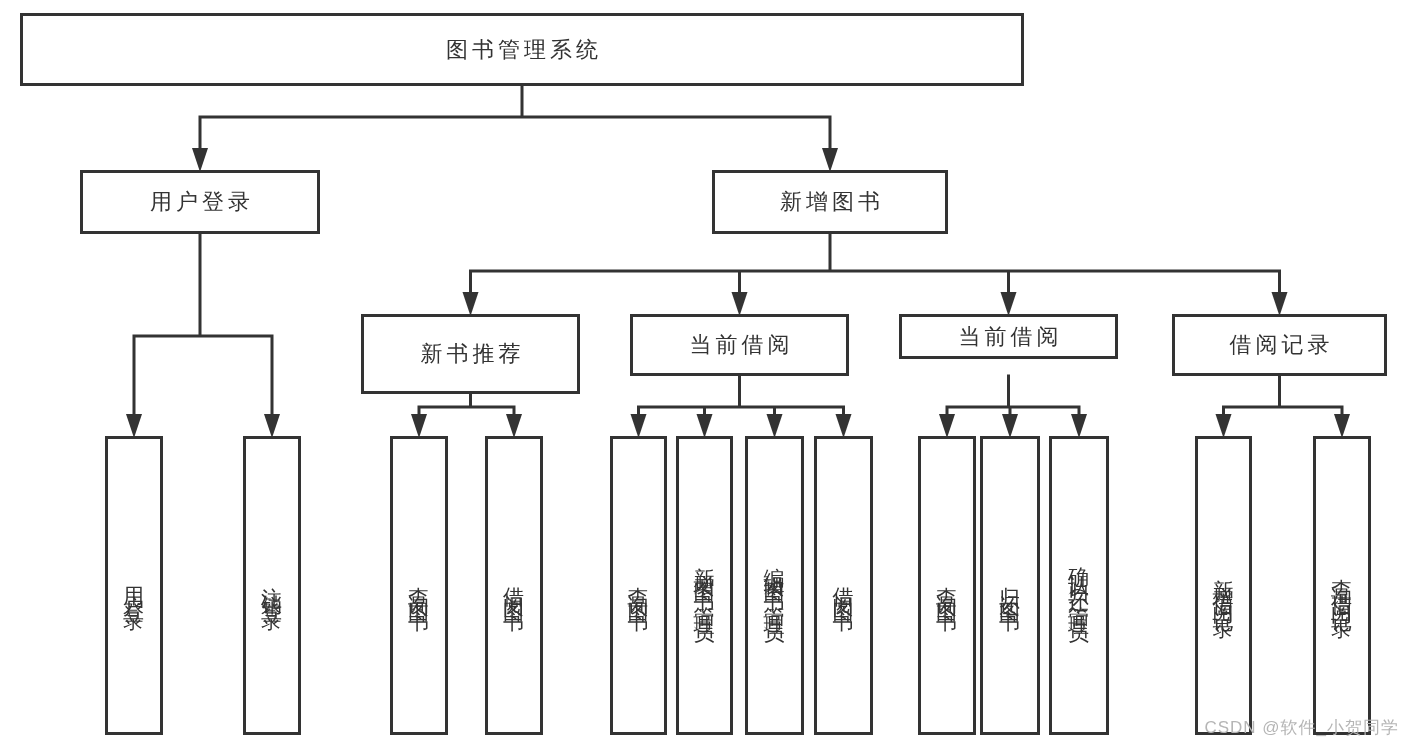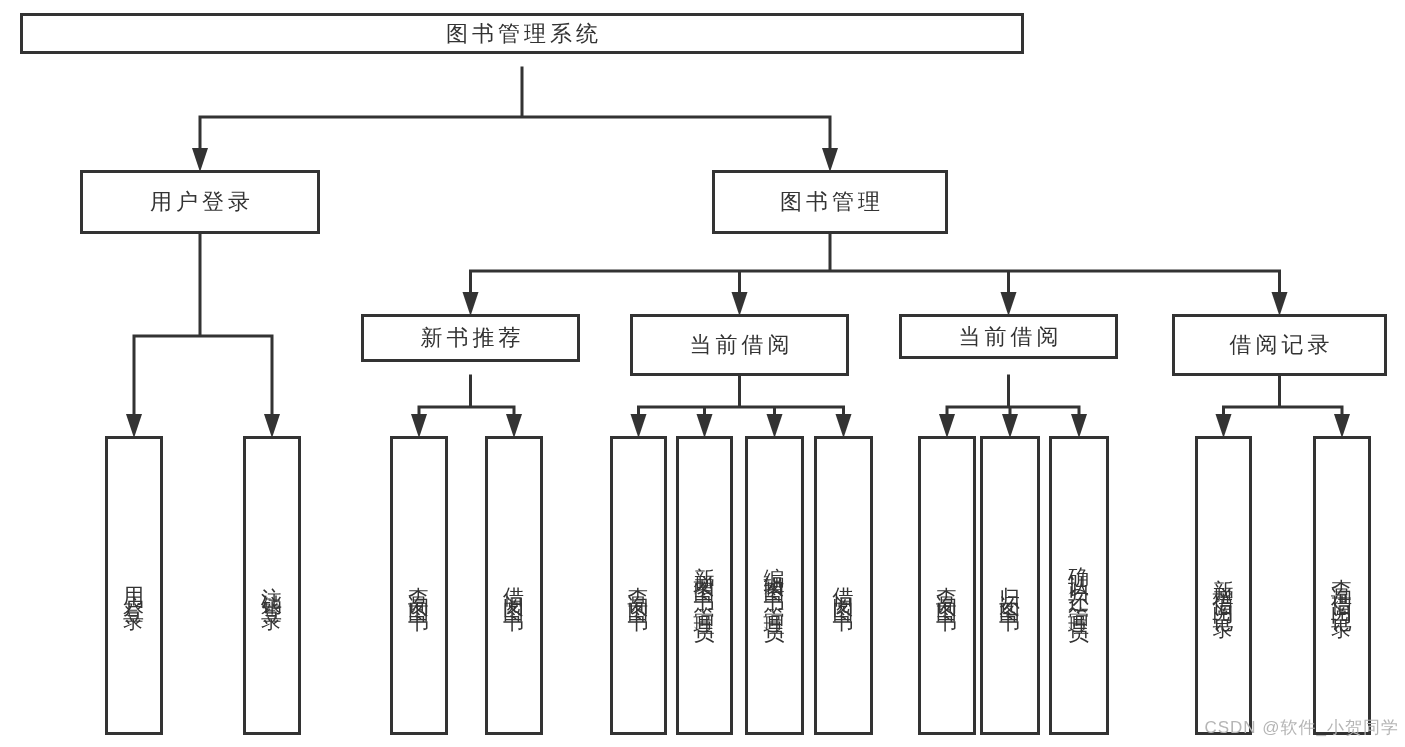--- a/index.html
+++ b/index.html
@@ -78,30 +78,30 @@
       <polygon points="835.5,414 851.5,414 843.5,438" fill="#333333"></polygon>
       <path d="M 1008.5 376 V 407 M 947 407 H 1079 M 947 407 V 418 M 1010 407 V 418 M 1079 407 V 418" fill="none" stroke="#333333" stroke-width="3" stroke-linecap="square"></path>
       <polygon points="939,414 955,414 947,438" fill="#333333"></polygon>
       <polygon points="1002,414 1018,414 1010,438" fill="#333333"></polygon>
       <polygon points="1071,414 1087,414 1079,438" fill="#333333"></polygon>
       <path d="M 1279.5 376 V 407 M 1223.5 407 H 1342 M 1223.5 407 V 418 M 1342 407 V 418" fill="none" stroke="#333333" stroke-width="3" stroke-linecap="square"></path>
       <polygon points="1215.5,414 1231.5,414 1223.5,438" fill="#333333"></polygon>
       <polygon points="1334,414 1350,414 1342,438" fill="#333333"></polygon>
     </svg>
   <div class="node-layer">
-      <div class="node horiz" style="left: 20px; top: 13px; width: 1004px; height: 41px; text-align: right;">
+      <div class="node horiz" style="left: 20px; top: 13px; width: 1004px; height: 73px; text-align: right;">
         <span class="label">图书管理系统</span>
       </div>
       <div class="node horiz" style="left: 80px; top: 170px; width: 240px; height: 64px;">
         <span class="label">用户登录</span>
       </div>
       <div class="node horiz" style="left: 712px; top: 170px; width: 236px; height: 64px;">
-        <span class="label">图书管理</span>
+        <span class="label">新增图书</span>
       </div>
-      <div class="node horiz" style="left: 361px; top: 314px; width: 219px; height: 48px;">
+      <div class="node horiz" style="left: 361px; top: 314px; width: 219px; height: 80px;">
         <span class="label">新书推荐</span>
       </div>
       <div class="node horiz" style="left: 630px; top: 314px; width: 219px; height: 62px;">
         <span class="label">当前借阅</span>
       </div>
       <div class="node horiz" style="left: 899px; top: 314px; width: 219px; height: 45px;">
         <span class="label">当前借阅</span>
       </div>
       <div class="node horiz" style="left: 1172px; top: 314px; width: 215px; height: 62px;">
         <span class="label">借阅记录</span>

